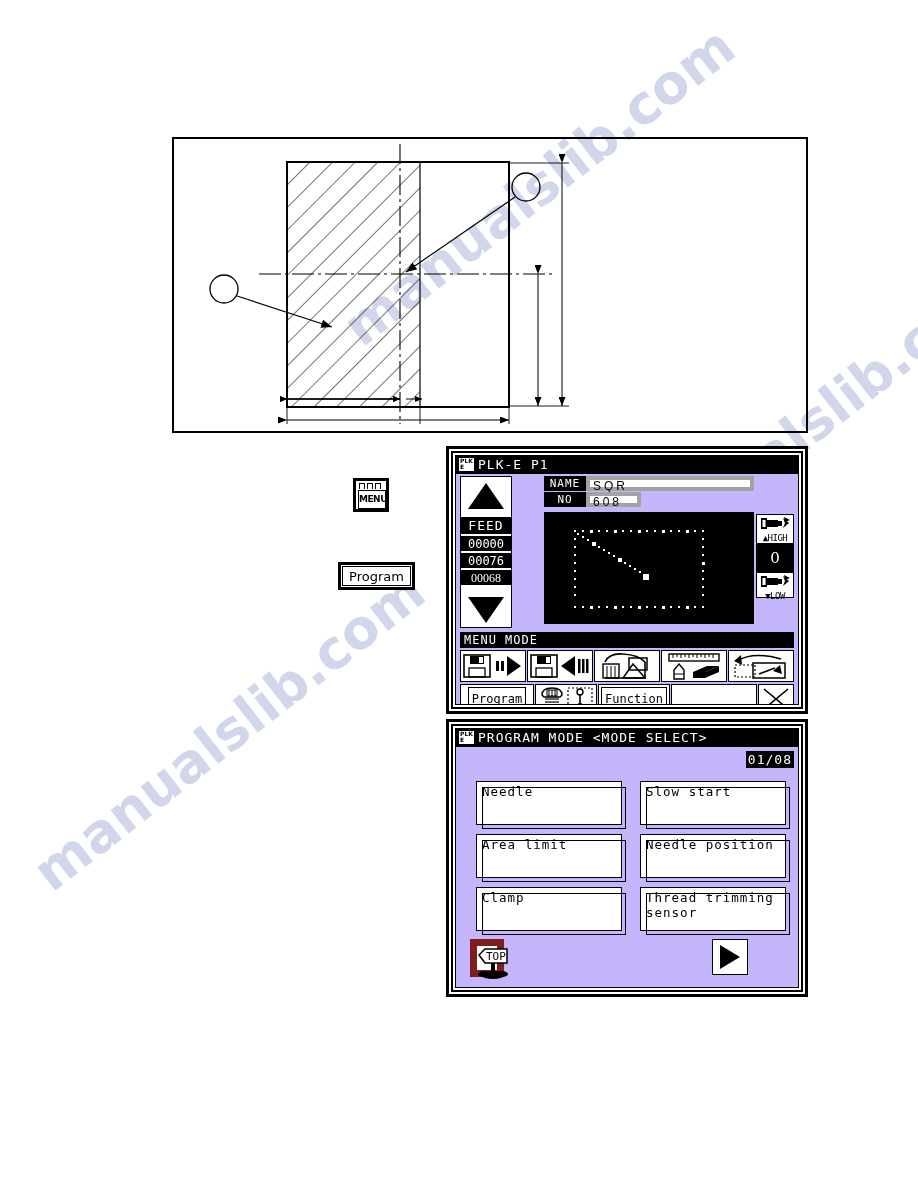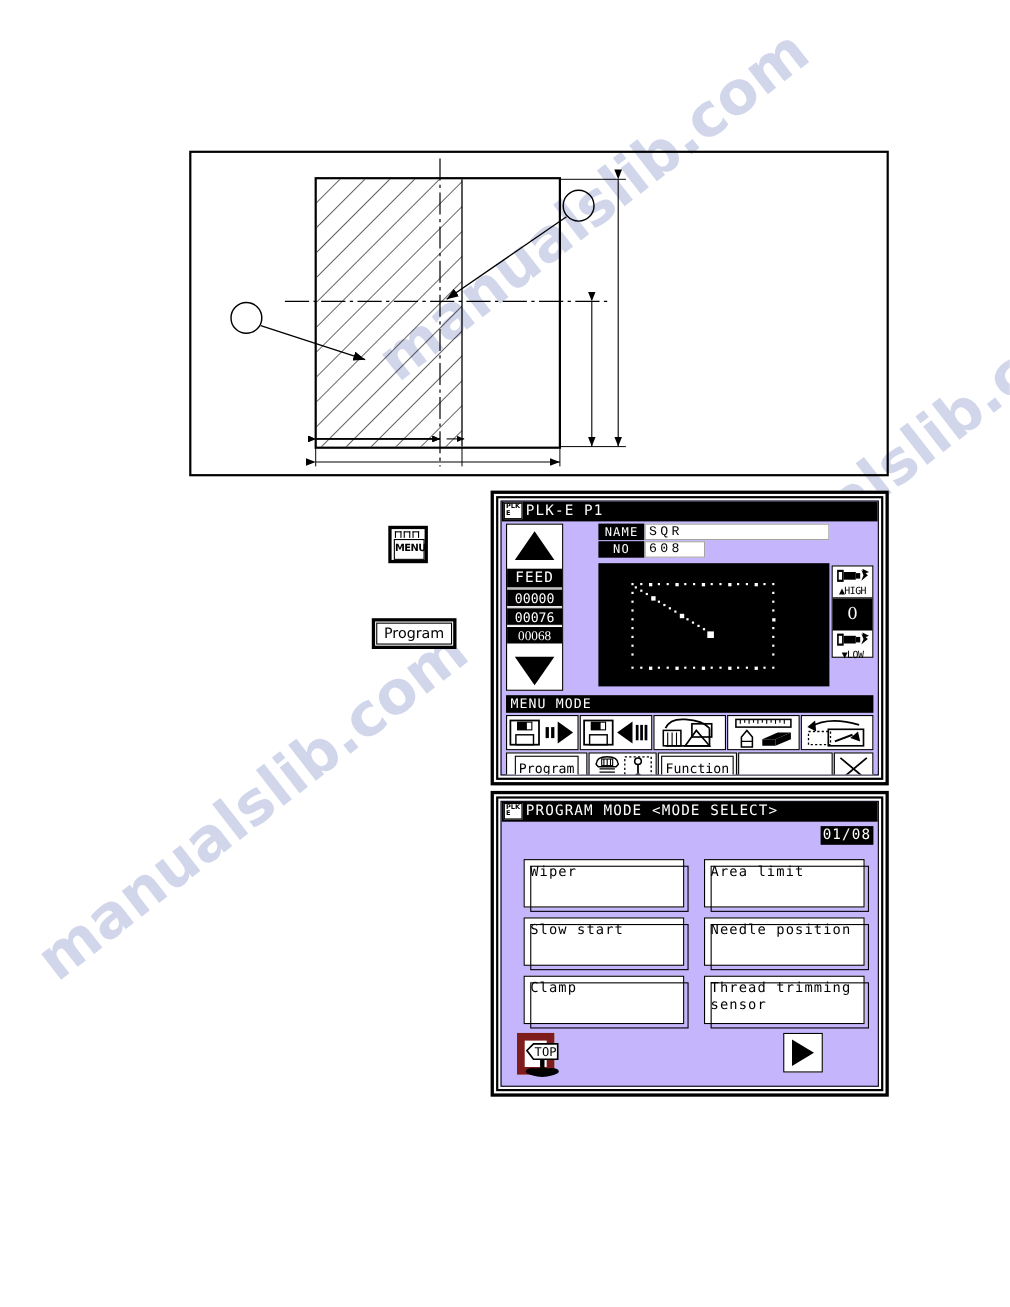--- a/index.html
+++ b/index.html
@@ -126,23 +126,23 @@
   }
   .feed-v1{top:58px;} .feed-v2{top:75px;text-align:center;} .feed-v3{top:92px;font-family:Liberation Serif, serif;}
 
   #p1-fields{position:absolute;left:88px;top:20px;width:210px;}
   .fld{display:flex;height:15px;margin-bottom:1px;}
   .fld-k{
     width:42px;background:#000;color:#fff;font-size:11px;line-height:15px;
     text-align:center;letter-spacing:1px;
   }
   .fld-v{
-    flex:1;background:#fff;border:1px solid #a3a3a3;box-sizing:border-box;
+    flex:1;background:#fff;border:4px solid #a3a3a3;box-sizing:border-box;
     font-size:12px;line-height:13px;padding-left:3px;letter-spacing:3px;
-    font-family:Liberation Mono, monospace;
+    font-family:Liberation Sans, sans-serif;
   }
   .fld-v.short{flex:none;width:55px;}
 
   #p1-canvas{
     position:absolute;left:88px;top:56px;width:210px;height:112px;background:#000;
   }
   #p1-canvas svg{display:block;}
 
   #p1-right{
     position:absolute;right:4px;top:58px;width:38px;height:84px;
@@ -583,29 +583,29 @@
         <b>PLK</b>
         <i>E</i>
       </span><span>PROGRAM MODE &lt;MODE SELECT&gt;</span>
     </div>
 
     <div id="p2-page">01/08</div>
 
     <div id="p2-grid">
       <div class="mbtn">
         <div class="shadow"></div>
-        <div class="lab">Wiper</div>
+        <div class="lab">Needle</div>
+      </div>
+      <div class="mbtn">
+        <div class="shadow"></div>
+        <div class="lab">Slow start</div>
       </div>
       <div class="mbtn">
         <div class="shadow"></div>
         <div class="lab">Area limit</div>
-      </div>
-      <div class="mbtn">
-        <div class="shadow"></div>
-        <div class="lab">Slow start</div>
       </div>
       <div class="mbtn">
         <div class="shadow"></div>
         <div class="lab">Needle position</div>
       </div>
       <div class="mbtn">
         <div class="shadow"></div>
         <div class="lab">Clamp</div>
       </div>
       <div class="mbtn">

